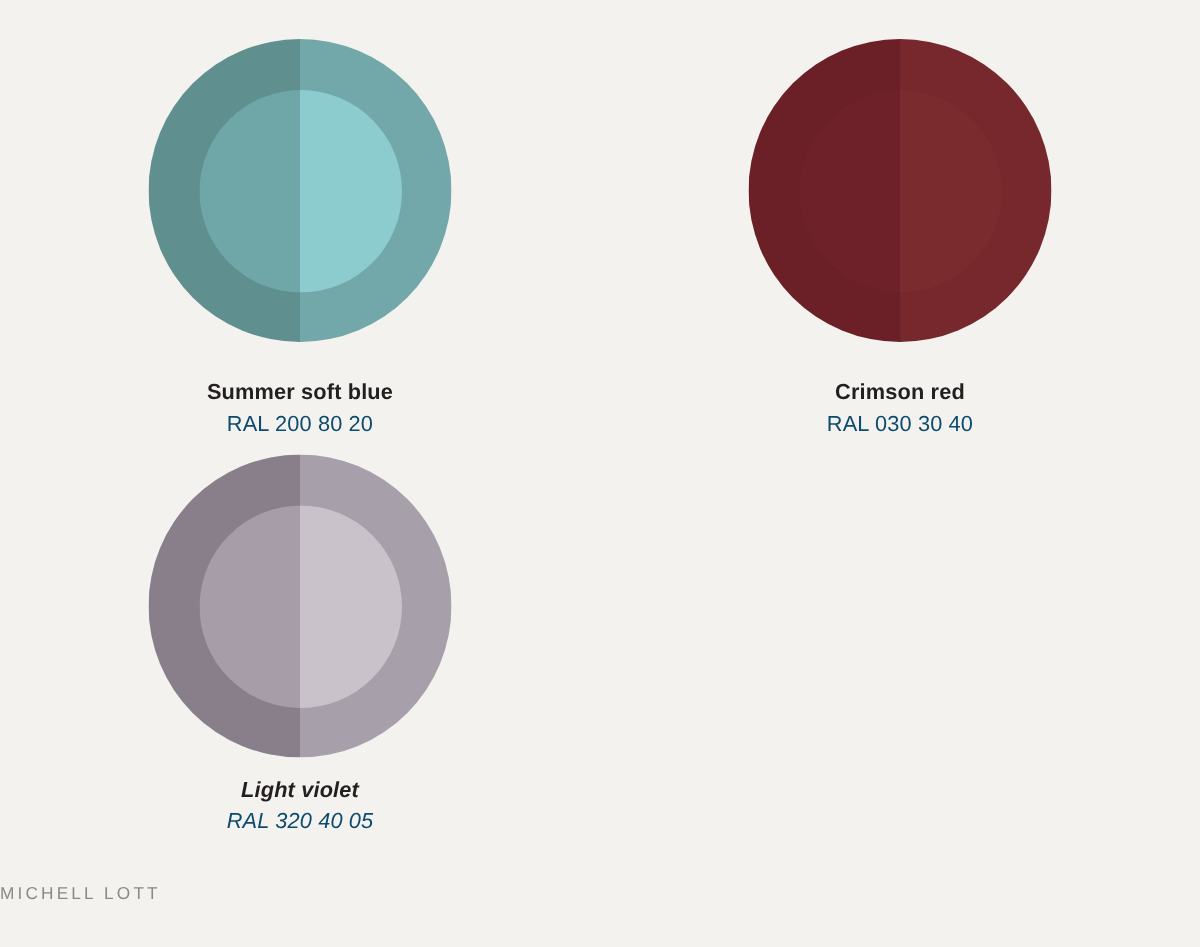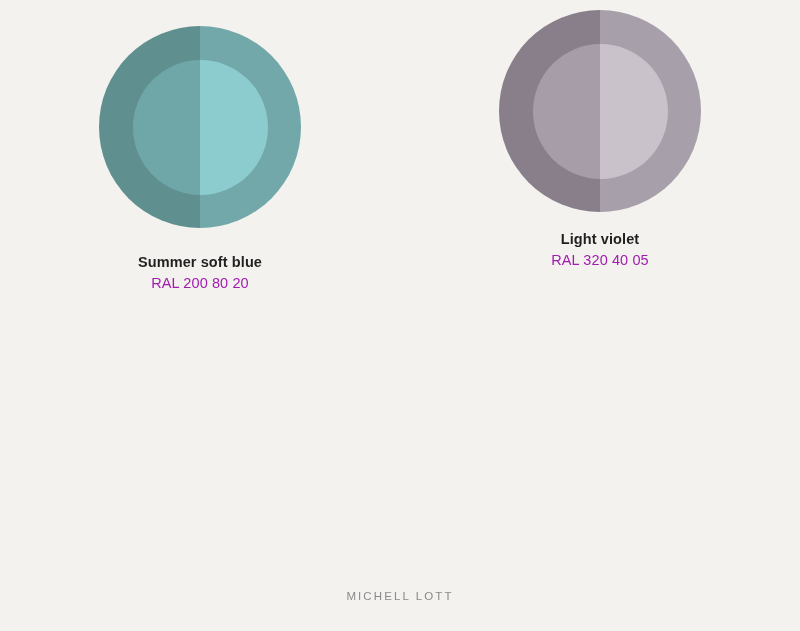--- a/index.html
+++ b/index.html
@@ -34,21 +34,21 @@
   }
 
   .swatch {
     display: flex;
     flex-direction: column;
     align-items: center;
     width: 400px;
   }
 
   .swatch-top    { padding-top: 26px; gap: 25px; }
-  .swatch-bottom { padding-top: 10px; }
+  .swatch-bottom { padding-top: 10px; font-style: italic; }
 
   
   .disc-wrap {
     position: relative;
     width: 202px;
     height: 202px;
   }
 
   .disc-outer,
   .disc-inner {
@@ -87,31 +87,31 @@
   .caption-name {
     font-size: 14.5px;
     font-weight: bold;
     color: #231f20;
     letter-spacing: 0.1px;
   }
 
   .caption-code {
     font-size: 14.5px;
     font-weight: normal;
-    color: #a21caf;
+    color: #0c4a6e;
     margin-top: 2px;
     letter-spacing: 0.1px;
   }
 
   .credit {
     position: absolute;
     left: 0;
     right: 0;
     top: 590px;
-    text-align: center;
+    text-align: left;
     font-size: 11.5px;
     color: #8a8a8a;
     letter-spacing: 2.1px;
   }
 </style>
 </head>
 <body style="background: rgb(244, 242, 239);">
 
 <div class="palette-board" style="background: rgb(244, 242, 239);">
 
@@ -127,20 +127,36 @@
           <div class="half" style="background: rgb(111, 167, 169);"></div>
           <div class="half" style="background: rgb(140, 203, 206);"></div>
         </div>
       </div>
       <div class="caption">
         <div class="caption-name">Summer soft blue</div>
         <div class="caption-code">RAL 200 80 20</div>
       </div>
     </div>
 
+    <div class="swatch swatch-top">
+      <div class="disc-wrap">
+        <div class="disc-outer">
+          <div class="half" style="background: rgb(106, 32, 38);"></div>
+          <div class="half" style="background: rgb(118, 40, 45);"></div>
+        </div>
+        <div class="disc-inner">
+          <div class="half" style="background: rgb(110, 33, 40);"></div>
+          <div class="half" style="background: rgb(122, 43, 46);"></div>
+        </div>
+      </div>
+      <div class="caption">
+        <div class="caption-name">Crimson red</div>
+        <div class="caption-code">RAL 030 30 40</div>
+      </div>
+    </div>
 
     <div class="swatch swatch-bottom">
       <div class="disc-wrap">
         <div class="disc-outer">
           <div class="half" style="background: rgb(137, 127, 139);"></div>
           <div class="half" style="background: rgb(167, 159, 170);"></div>
         </div>
         <div class="disc-inner">
           <div class="half" style="background: rgb(166, 157, 168);"></div>
           <div class="half" style="background: rgb(201, 194, 202);"></div>

